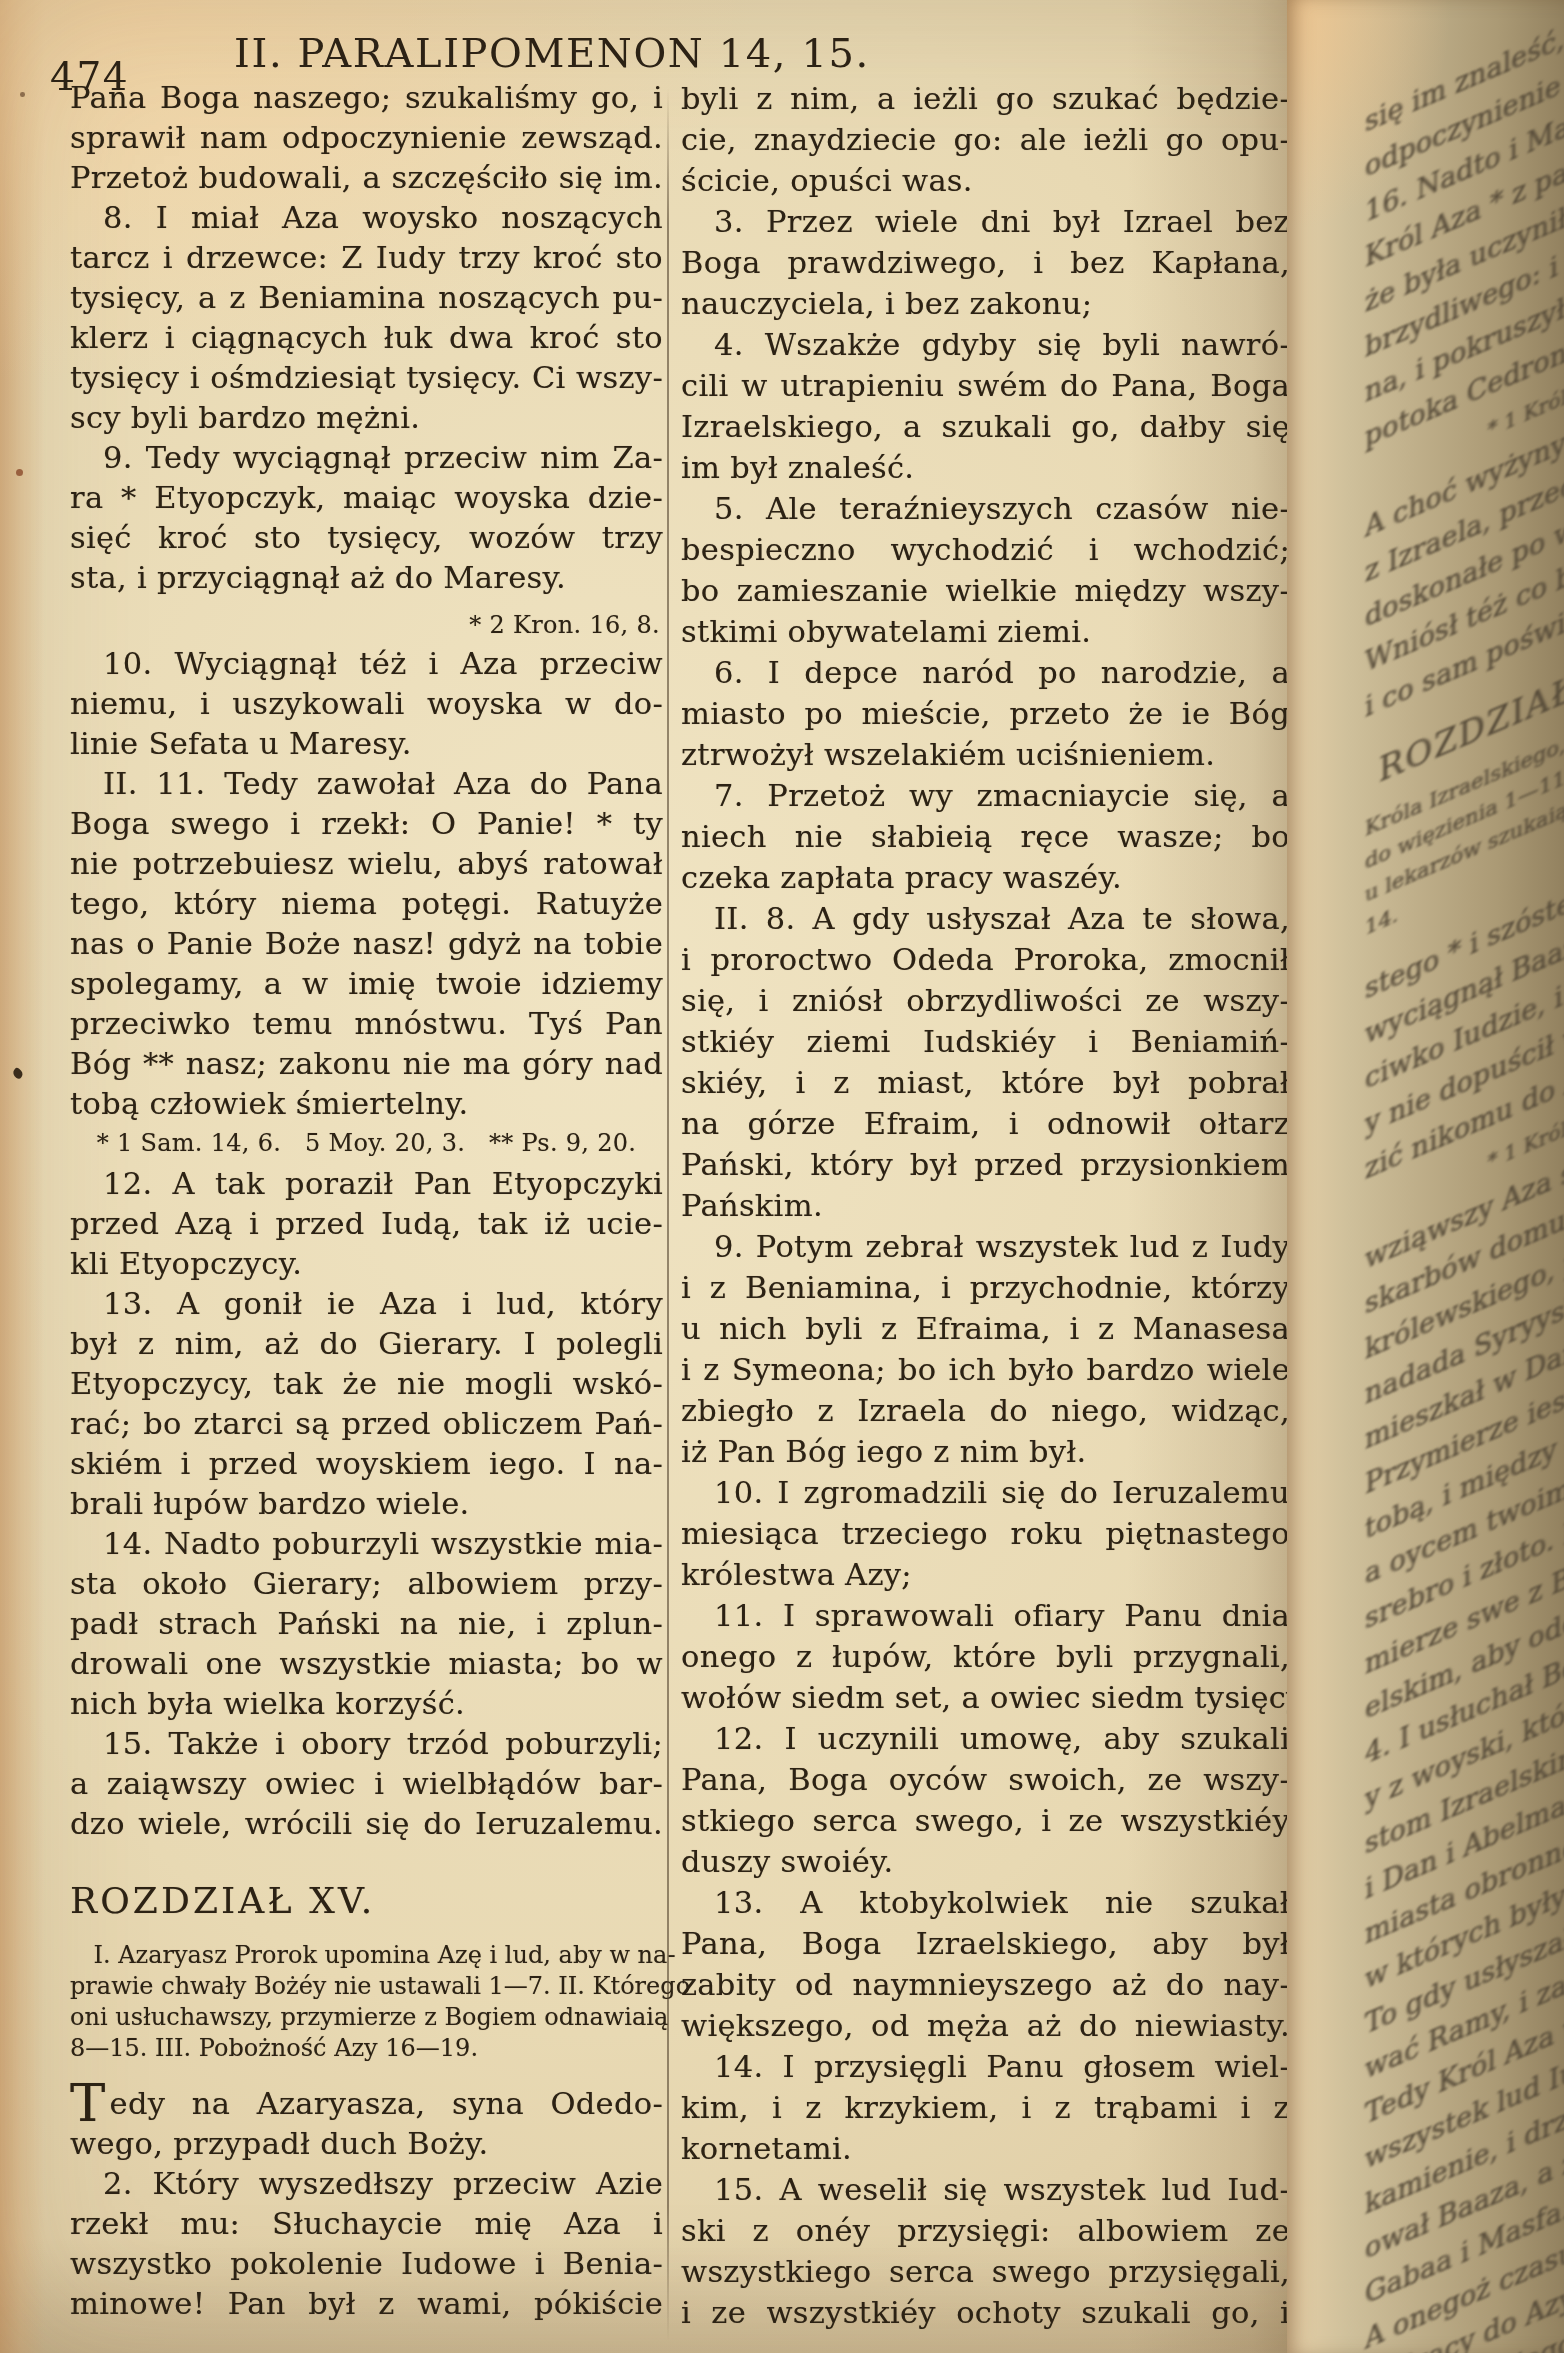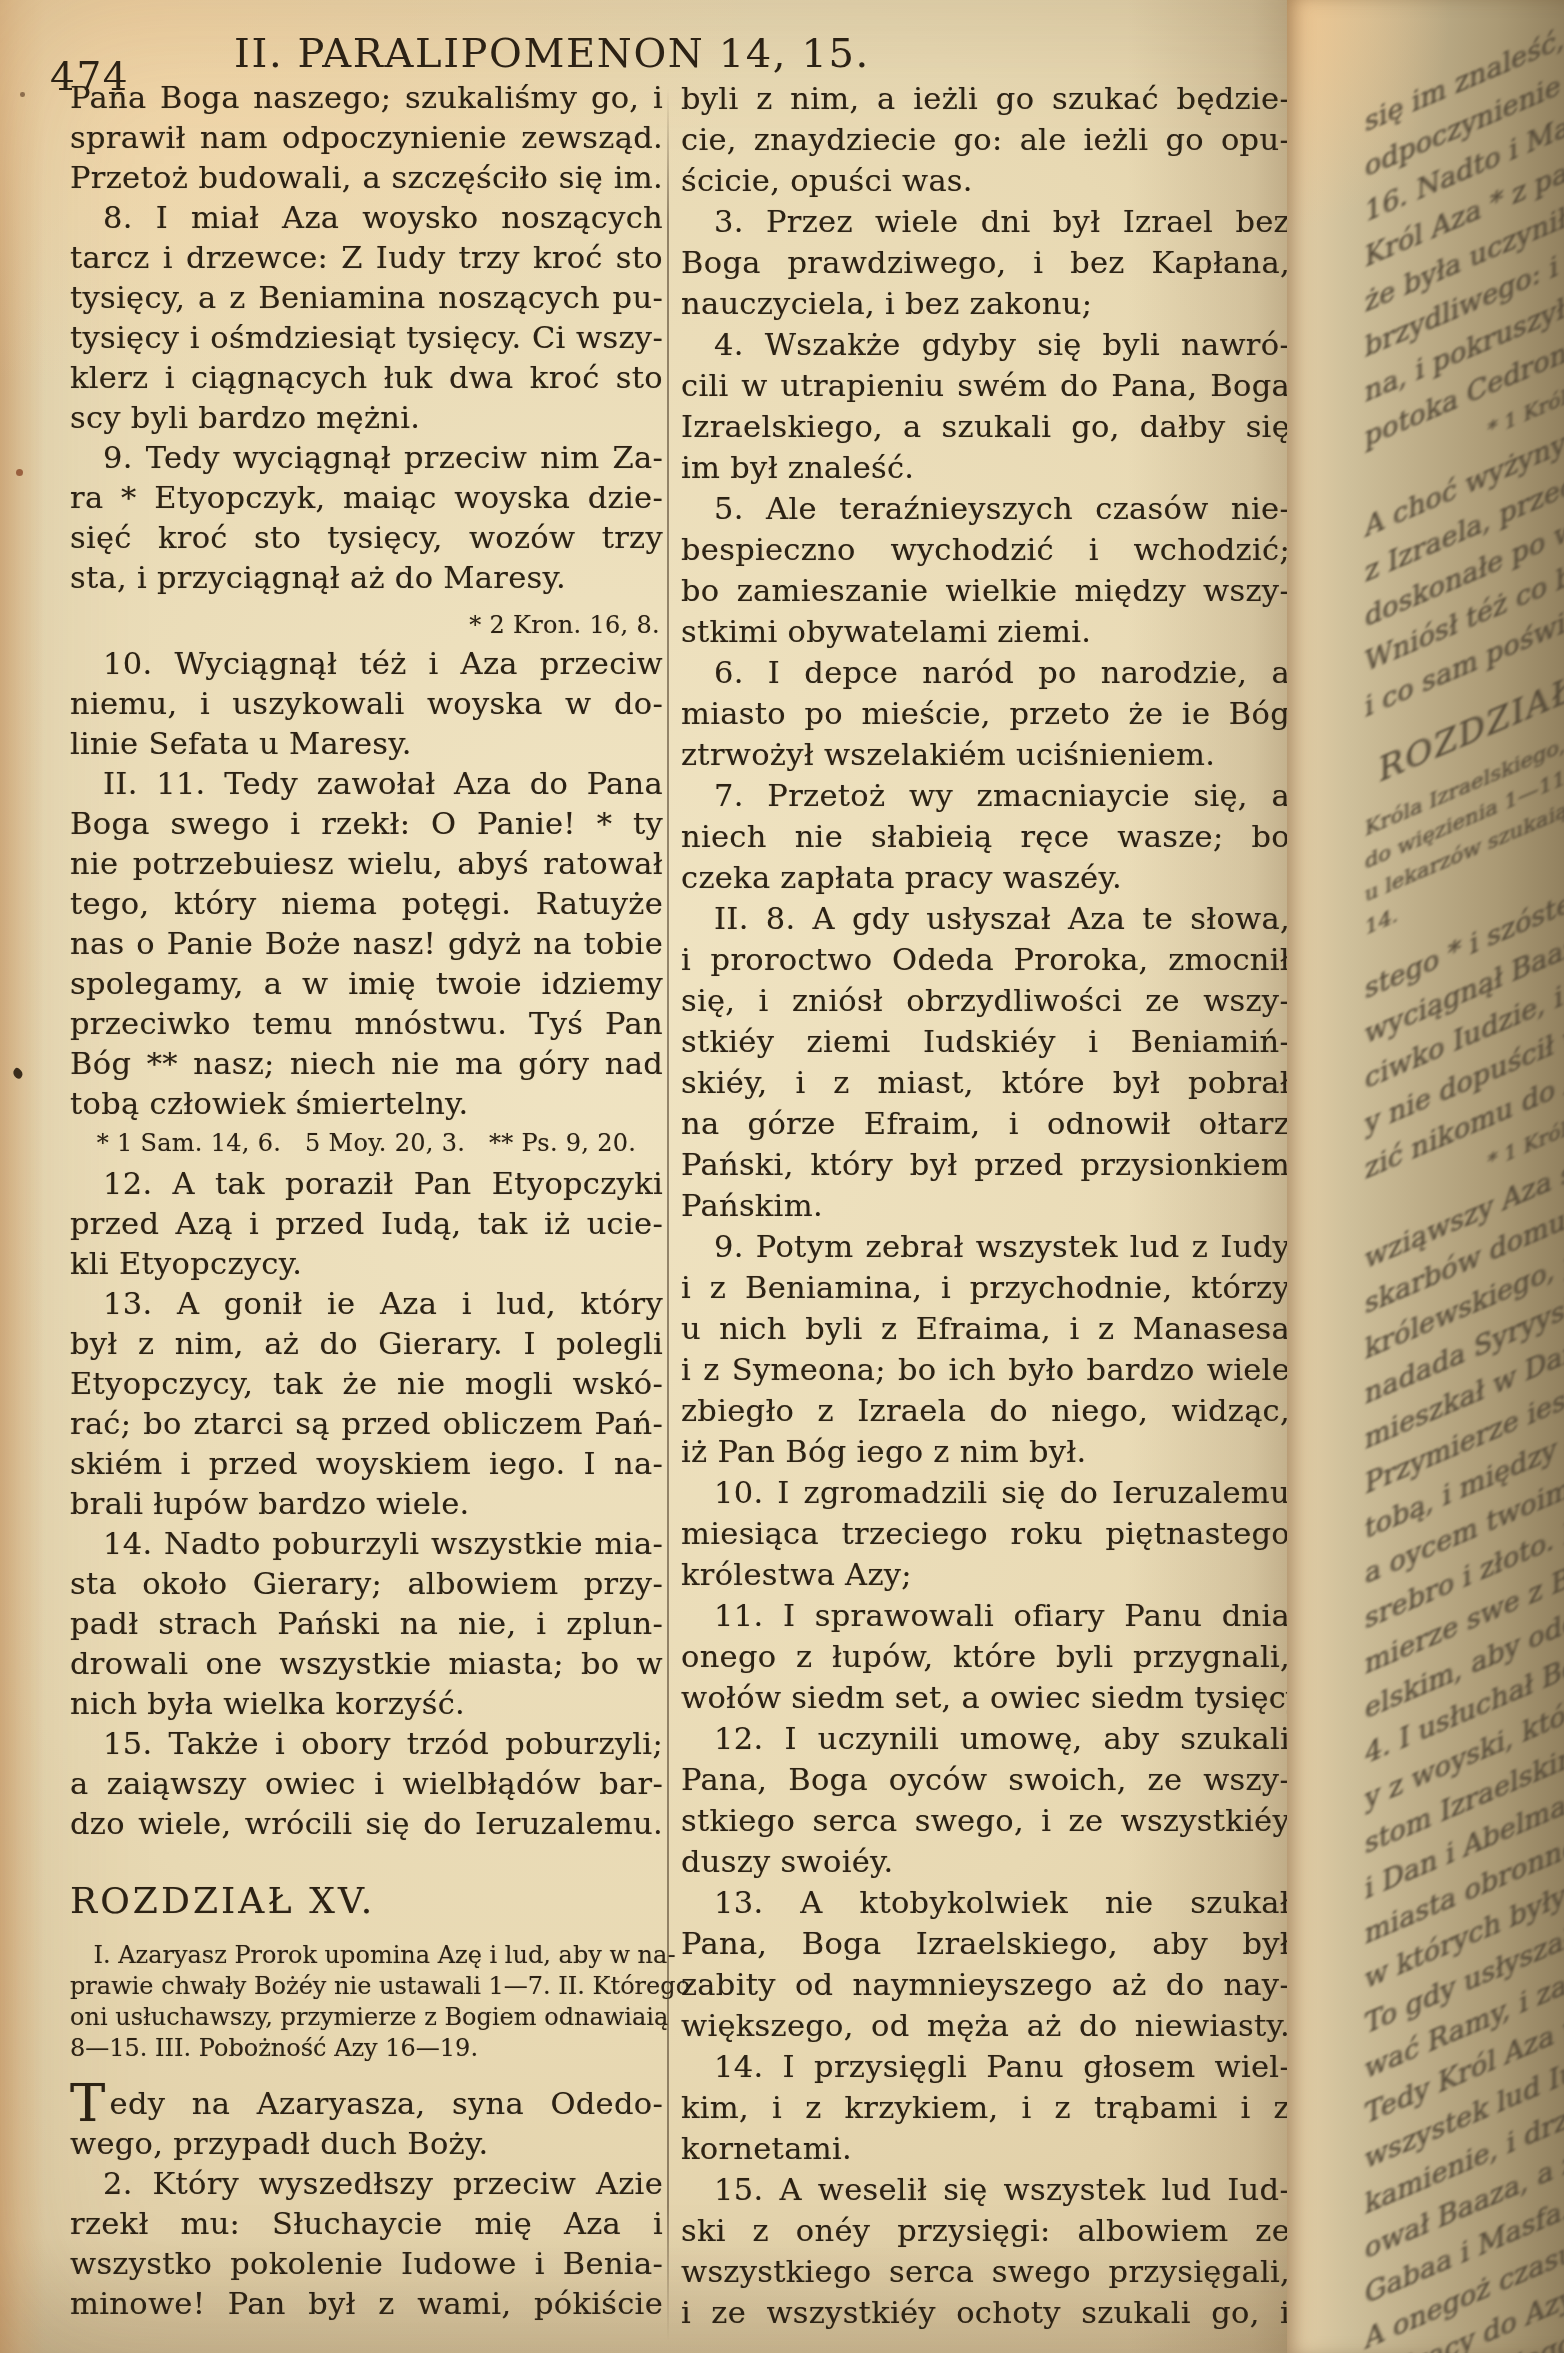--- a/index.html
+++ b/index.html
@@ -71,39 +71,39 @@
   <div class="runhead">II. PARALIPOMENON 14, 15.</div>
 
   <div class="col col-left">
     <div>
         <div class="ln">Pana Boga naszego; szukaliśmy go, i</div>
         <div class="ln">sprawił nam odpoczynienie zewsząd.</div>
         <div class="ln">Przetoż budowali, a szczęściło się im.</div>
         <div class="ln ind">8. I miał Aza woysko noszących</div>
         <div class="ln">tarcz i drzewce: Z Iudy trzy kroć sto</div>
         <div class="ln">tysięcy, a z Beniamina noszących pu-</div>
+        <div class="ln">klerz i ciągnących łuk dwa kroć sto</div>
         <div class="ln">tysięcy i ośmdziesiąt tysięcy. Ci wszy-</div>
-        <div class="ln">klerz i ciągnących łuk dwa kroć sto</div>
         <div class="ln end">scy byli bardzo mężni.</div>
         <div class="ln ind">9. Tedy wyciągnął przeciw nim Za-</div>
         <div class="ln">ra * Etyopczyk, maiąc woyska dzie-</div>
         <div class="ln">sięć kroć sto tysięcy, wozów trzy</div>
         <div class="ln end">sta, i przyciągnął aż do Maresy.</div>
         <div class="ln fnr">* 2 Kron. 16, 8.</div>
         <div class="ln ind">10. Wyciągnął téż i Aza przeciw</div>
         <div class="ln">niemu, i uszykowali woyska w do-</div>
         <div class="ln end">linie Sefata u Maresy.</div>
         <div class="ln ind">II. 11. Tedy zawołał Aza do Pana</div>
         <div class="ln">Boga swego i rzekł: O Panie! * ty</div>
         <div class="ln">nie potrzebuiesz wielu, abyś ratował</div>
         <div class="ln">tego, który niema potęgi. Ratuyże</div>
         <div class="ln">nas o Panie Boże nasz! gdyż na tobie</div>
         <div class="ln">spolegamy, a w imię twoie idziemy</div>
         <div class="ln">przeciwko temu mnóstwu. Tyś Pan</div>
-        <div class="ln">Bóg ** nasz; niech nie ma góry nad</div>
+        <div class="ln">Bóg ** nasz; zakonu nie ma góry nad</div>
         <div class="ln end">tobą człowiek śmiertelny.</div>
         <div class="ln fnc">* 1 Sam. 14, 6.   5 Moy. 20, 3.   ** Ps. 9, 20.</div>
         <div class="ln ind gap">12. A tak poraził Pan Etyopczyki</div>
         <div class="ln">przed Azą i przed Iudą, tak iż ucie-</div>
         <div class="ln end">kli Etyopczycy.</div>
         <div class="ln ind">13. A gonił ie Aza i lud, który</div>
         <div class="ln">był z nim, aż do Gierary. I polegli</div>
         <div class="ln">Etyopczycy, tak że nie mogli wskó-</div>
         <div class="ln">rać; bo ztarci są przed obliczem Pań-</div>
         <div class="ln">skiém i przed woyskiem iego. I na-</div>

